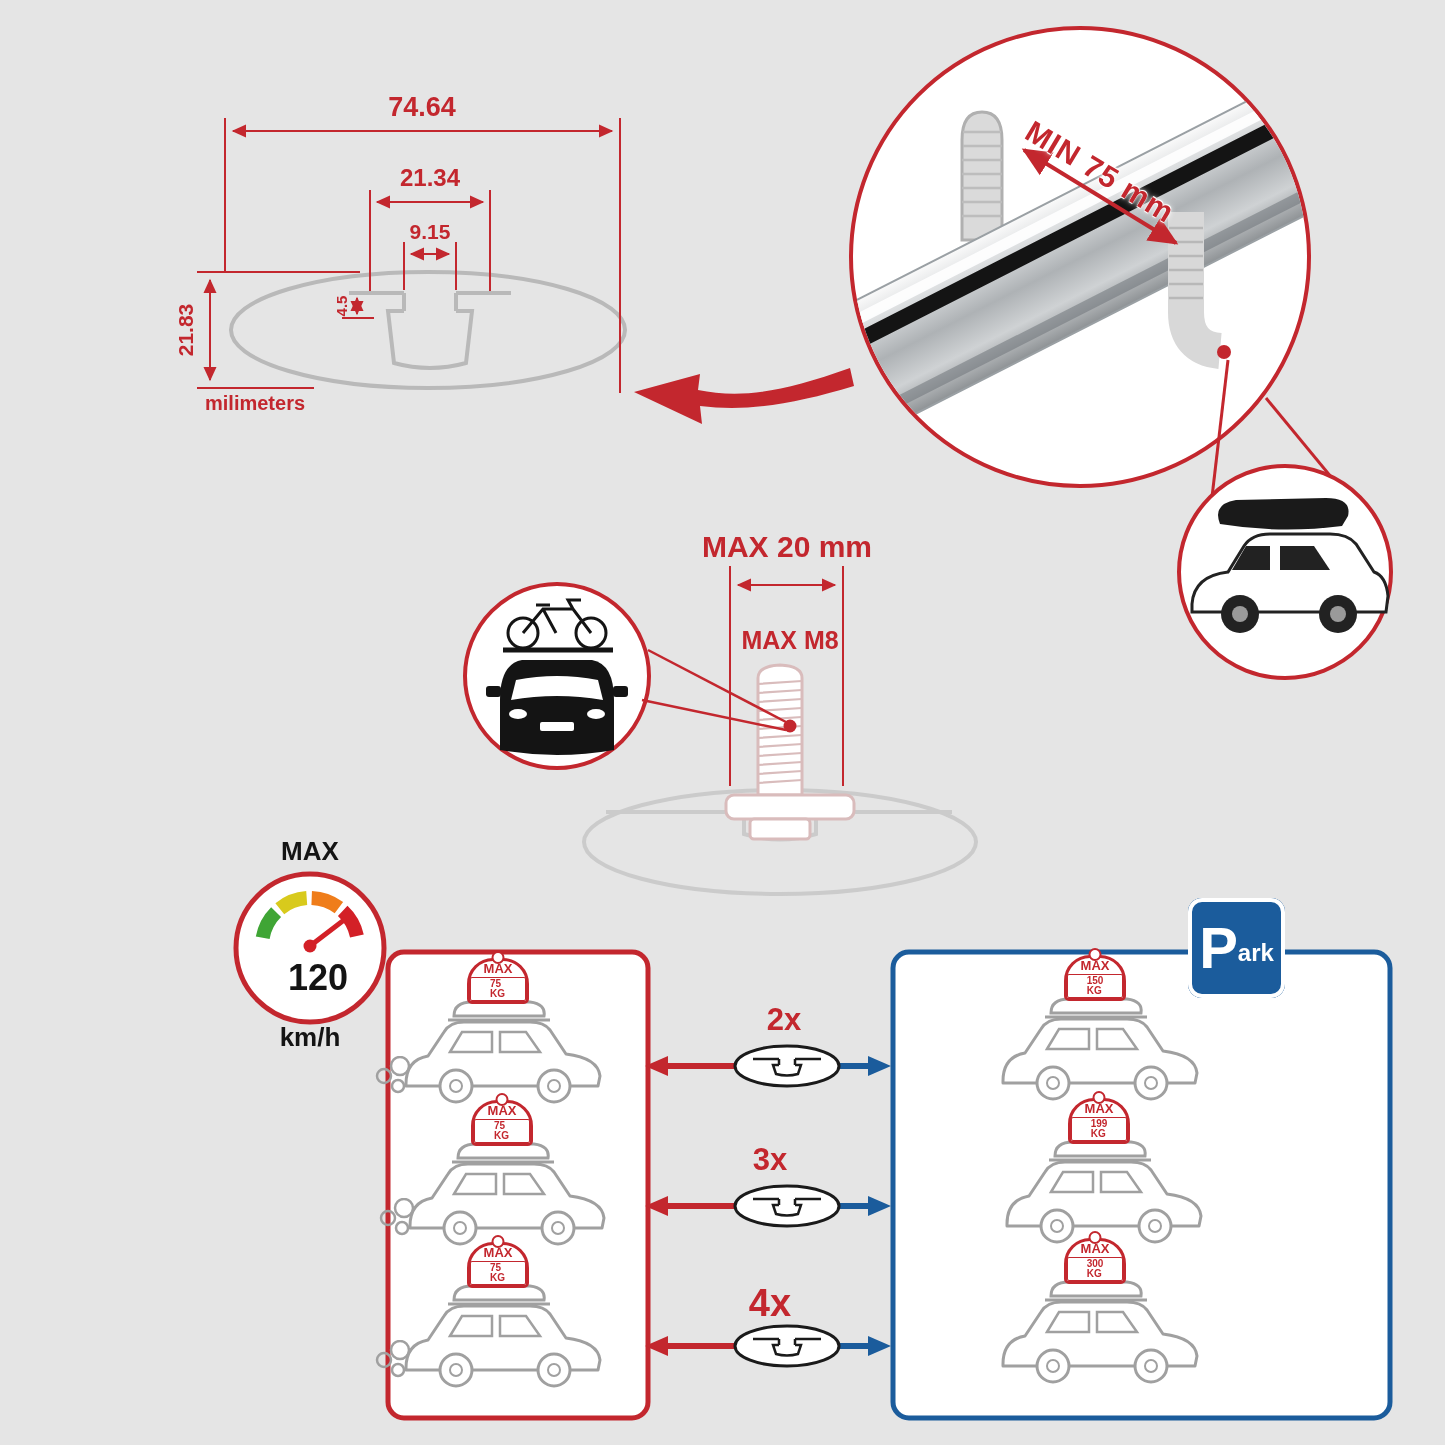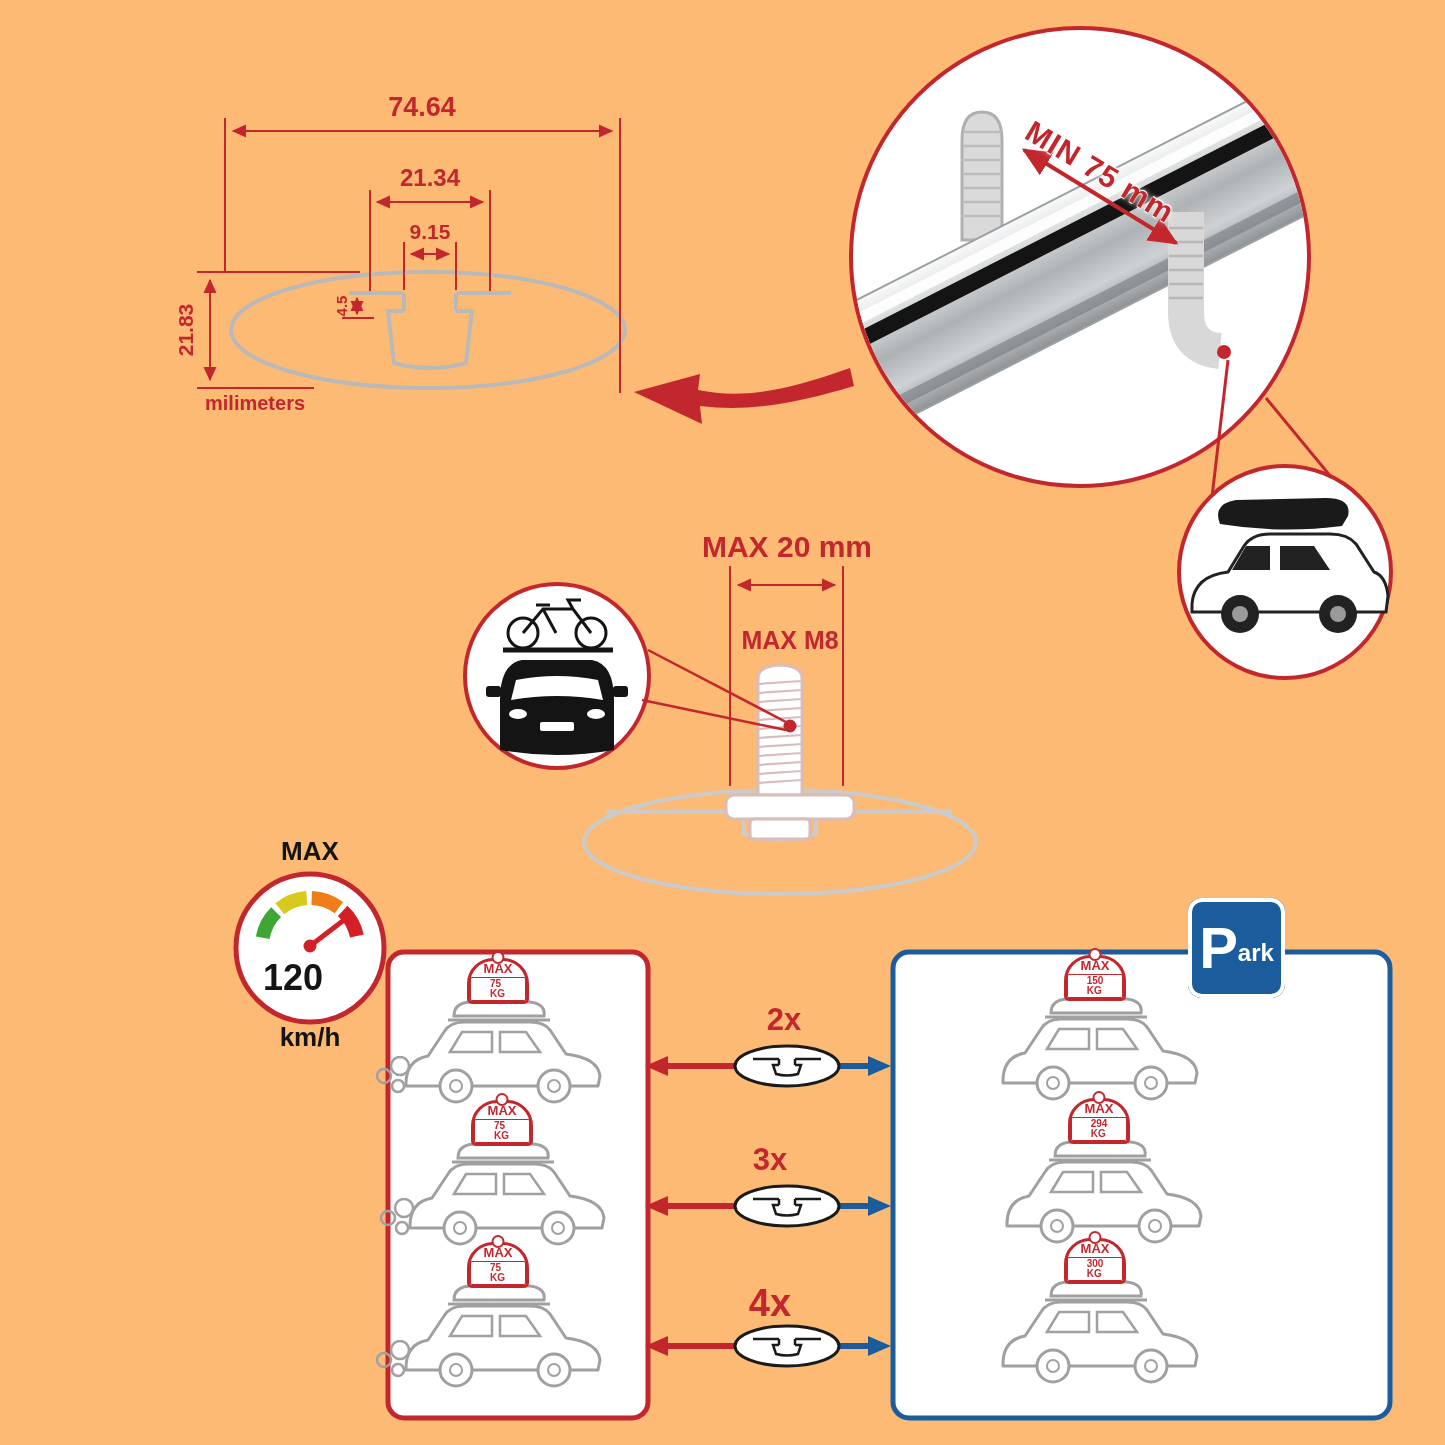--- a/index.html
+++ b/index.html
@@ -1,36 +1,36 @@
 <!DOCTYPE html>
 <html><head>
 <meta charset="utf-8">
 <style>
   * { margin:0; padding:0; box-sizing:border-box; }
   html,body { background:#fff; }
   body { width:1445px; height:1445px; font-family:"Liberation Sans", sans-serif; }
-  .canvas { position:relative; width:1445px; height:1445px; background:#fdba74; overflow:hidden; }
+  .canvas { position:relative; width:1445px; height:1445px; background:#e5e5e5; overflow:hidden; }
   .layer { position:absolute; left:0; top:0; }
   .t { position:absolute; color:#c3272e; font-weight:bold; white-space:nowrap; line-height:1; }
   .dark { color:#141414; }
   .ctr { transform:translateX(-50%); }
 
   .lab-7464 { left:422px; top:94px;  font-size:27px; }
   .lab-2134 { left:430px; top:166px; font-size:24px; }
   .lab-915  { left:430px; top:221px; font-size:21px; }
   .lab-45   { left:341px; top:306px; font-size:15px; transform:translate(-50%,-50%) rotate(-90deg); }
   .lab-2183 { left:185px; top:330px; font-size:21px; transform:translate(-50%,-50%) rotate(-90deg); }
   .lab-units{ left:205px; top:393px; font-size:20px; }
   .lab-min  { left:1036px; top:116px; font-size:30px; letter-spacing:1px;
               transform:rotate(31deg); transform-origin:0 0;
               text-shadow:0 0 3px #fff, 0 0 6px #fff, 0 1px 0 #fff, 0 -1px 0 #fff; }
   .lab-max20{ left:787px; top:532px; font-size:30px; }
   .lab-maxm8{ left:790px; top:628px; font-size:25px; }
   .lab-speedmax { left:310px; top:838px;  font-size:26px; }
-  .lab-120      { left:293px; top:960px;  font-size:36px; }
+  .lab-120      { left:318px; top:960px;  font-size:36px; }
   .lab-kmh      { left:310px; top:1024px; font-size:26px; }
   .lab-c1 { left:770px; top:1004px; font-size:31px;margin-left:14px; }
   .lab-c2 { left:770px; top:1144px; font-size:31px; }
   .lab-c3 { left:770px; top:1284px; font-size:38px; }
 
   .badge { position:absolute; width:62px; height:46px; background:#fff;
            border:3px solid #c3272e; border-radius:26px 26px 5px 5px;
            display:flex; flex-direction:column; align-items:center; justify-content:center; gap:2px; }
   .badge::before { content:""; position:absolute; top:-10px; left:50%; transform:translateX(-50%);
            width:9px; height:9px; border:2.5px solid #c3272e; border-radius:50%; background:#fff; }
@@ -273,21 +273,21 @@
   <div class="badge b-d3">
     <span class="l1">MAX</span>
     <span class="l2">75 KG</span>
   </div>
   <div class="badge b-p1">
     <span class="l1">MAX</span>
     <span class="l2">150 KG</span>
   </div>
   <div class="badge b-p2">
     <span class="l1">MAX</span>
-    <span class="l2">294 KG</span>
+    <span class="l2">199 KG</span>
   </div>
   <div class="badge b-p3">
     <span class="l1">MAX</span>
     <span class="l2">300 KG</span>
   </div>
 
   <div class="park">
     <span class="big">P</span>
     <span class="small">ark</span>
   </div>

